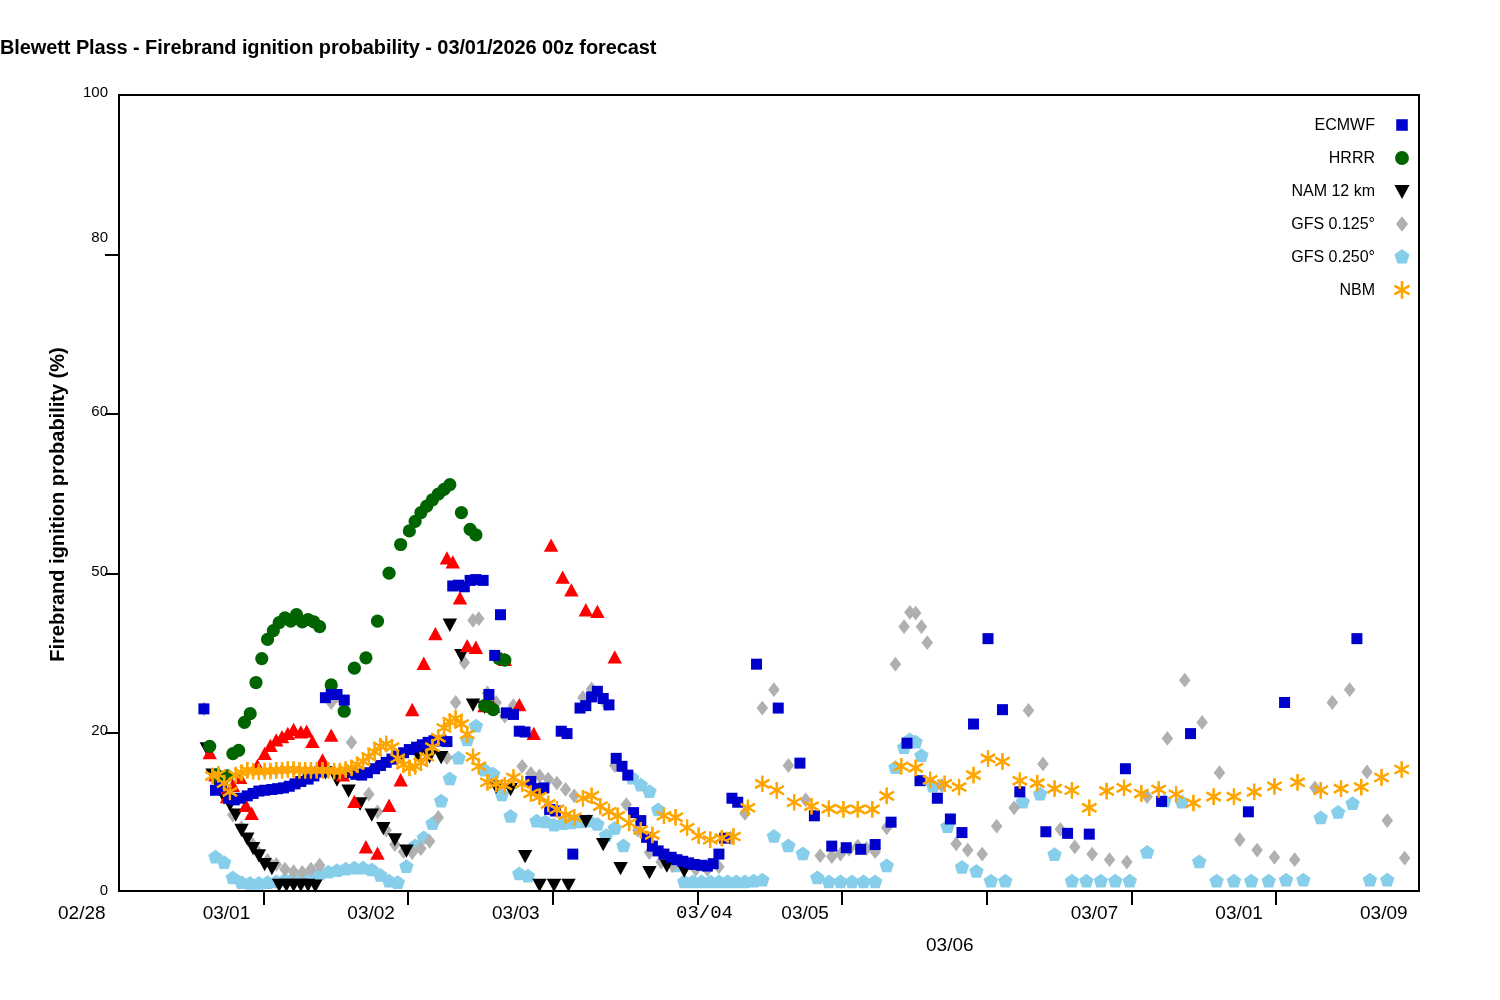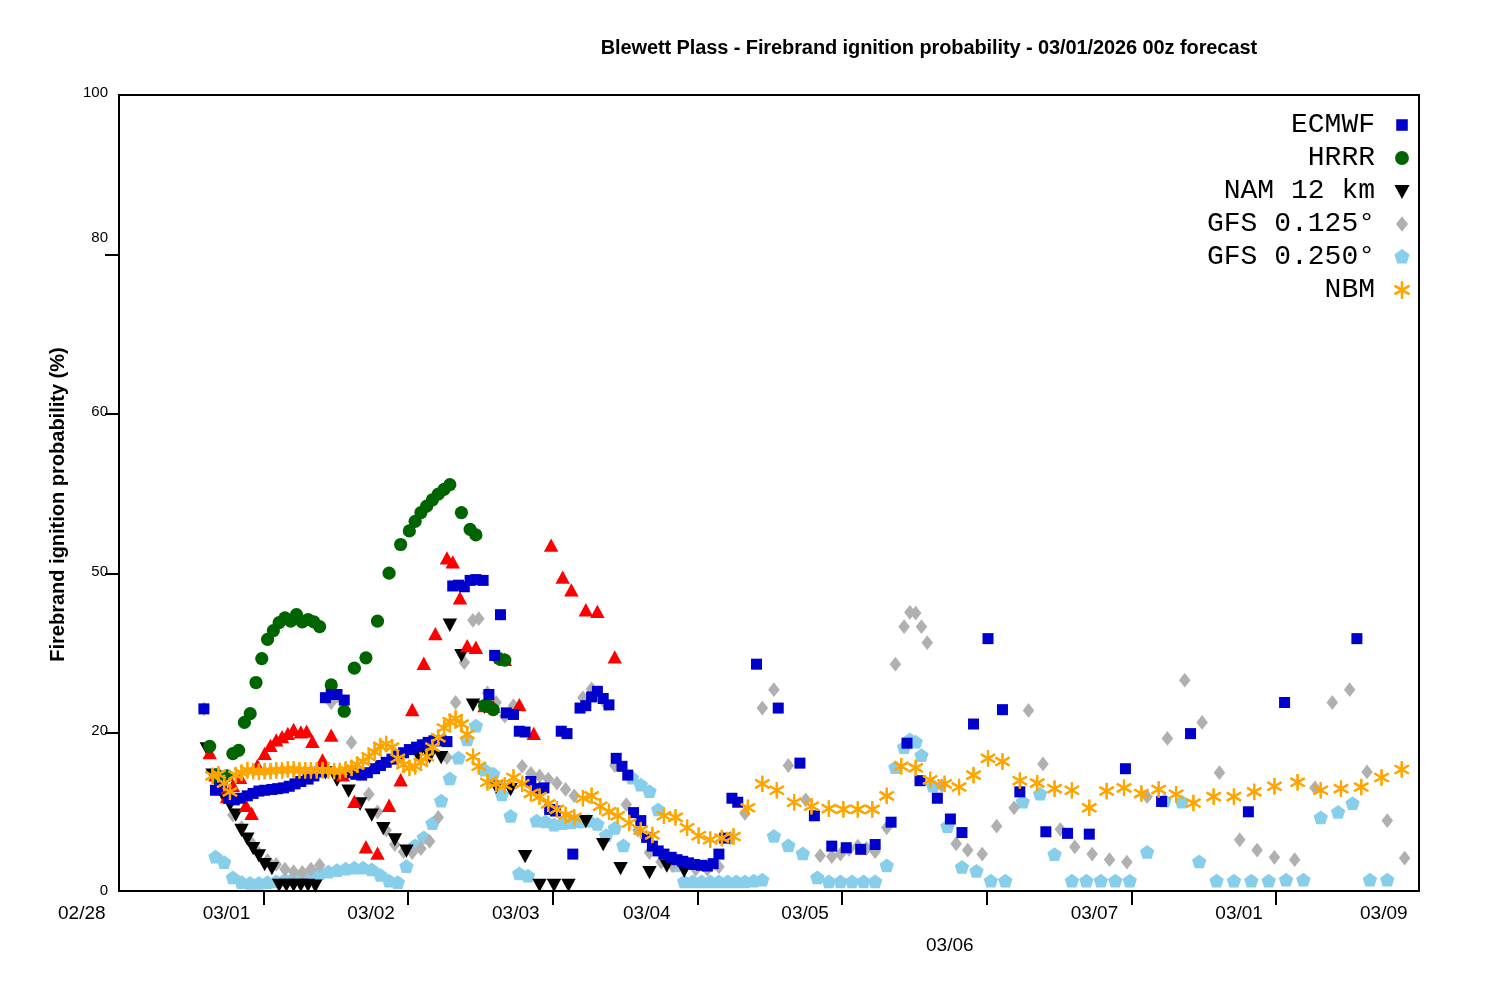--- a/index.html
+++ b/index.html
@@ -13,21 +13,21 @@
     height: 1000px;
     background: #ffffff;
     font-family: "Liberation Sans", sans-serif;
     overflow: hidden;
   }
   #chart-title {
     position: absolute;
     left: 0;
     top: 36px;
     width: 1257px;
-    text-align: right;
+    text-align: left;
     font-size: 20px;
     font-weight: bold;
     color: #000000;
     letter-spacing: -0.1px;
   }
   #plot-frame {
     position: absolute;
     left: 118px;
     top: 94px;
     width: 1302px;
@@ -104,26 +104,25 @@
     top: 108px;
     width: 265px;
   }
   .legend-row {
     display: flex;
     align-items: center;
     justify-content: flex-end;
     height: 33px;
   }
   .legend-label {
-    font-size: 28px;
+    font-size: 16px;
     color: #000000;
     text-align: right;
     padding-right: 14px;
     white-space: nowrap;
-    font-family: Liberation Mono, monospace;
   }
   .legend-swatch {
     width: 26px;
     height: 26px;
     position: relative;
     flex: 0 0 26px;
   }
   .legend-swatch svg { display: block; }
 </style>
 </head>
@@ -148,21 +147,21 @@
       <div class="ytick-label" style="top: 94px;">100</div>
     </div>
   <div id="x-ticks">
       <div class="xtick-label" style="left: 118px;">02/28</div>
       <div class="xtick-label" style="left: 262.667px;">03/01</div>
       <div class="xtick-mark" style="left: 262.667px;"></div>
       <div class="xtick-label" style="left: 407.333px;">03/02</div>
       <div class="xtick-mark" style="left: 407.333px;"></div>
       <div class="xtick-label" style="left: 552px;">03/03</div>
       <div class="xtick-mark" style="left: 552px;"></div>
-      <div class="xtick-label" style="left: 683px;">03/04</div>
+      <div class="xtick-label" style="left: 736px; font-family: Liberation Mono, monospace;">03/04</div>
       <div class="xtick-mark" style="left: 696.667px;"></div>
       <div class="xtick-label" style="left: 841.333px;">03/05</div>
       <div class="xtick-mark" style="left: 841.333px;"></div>
       <div class="xtick-label" style="left: 986px; margin-top: 32px;">03/06</div>
       <div class="xtick-mark" style="left: 986px;"></div>
       <div class="xtick-label" style="left: 1130.67px;">03/07</div>
       <div class="xtick-mark" style="left: 1130.67px;"></div>
       <div class="xtick-label" style="left: 1275.33px;">03/01</div>
       <div class="xtick-mark" style="left: 1275.33px;"></div>
       <div class="xtick-label" style="left: 1420px;">03/09</div>

